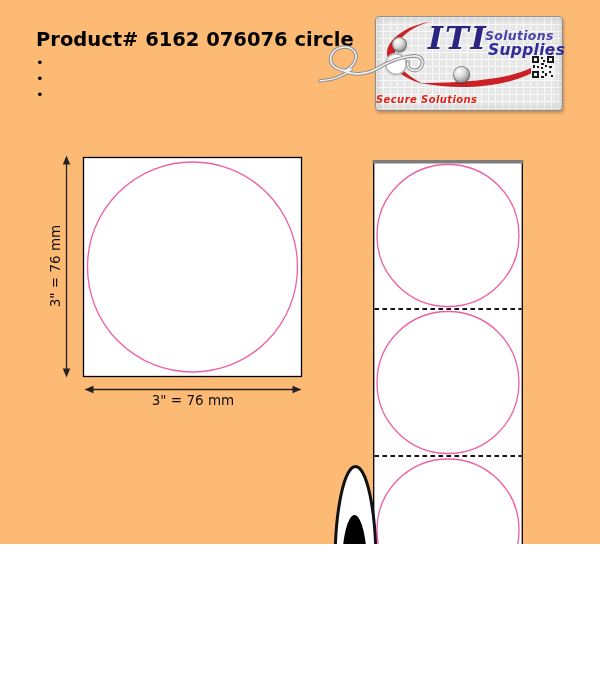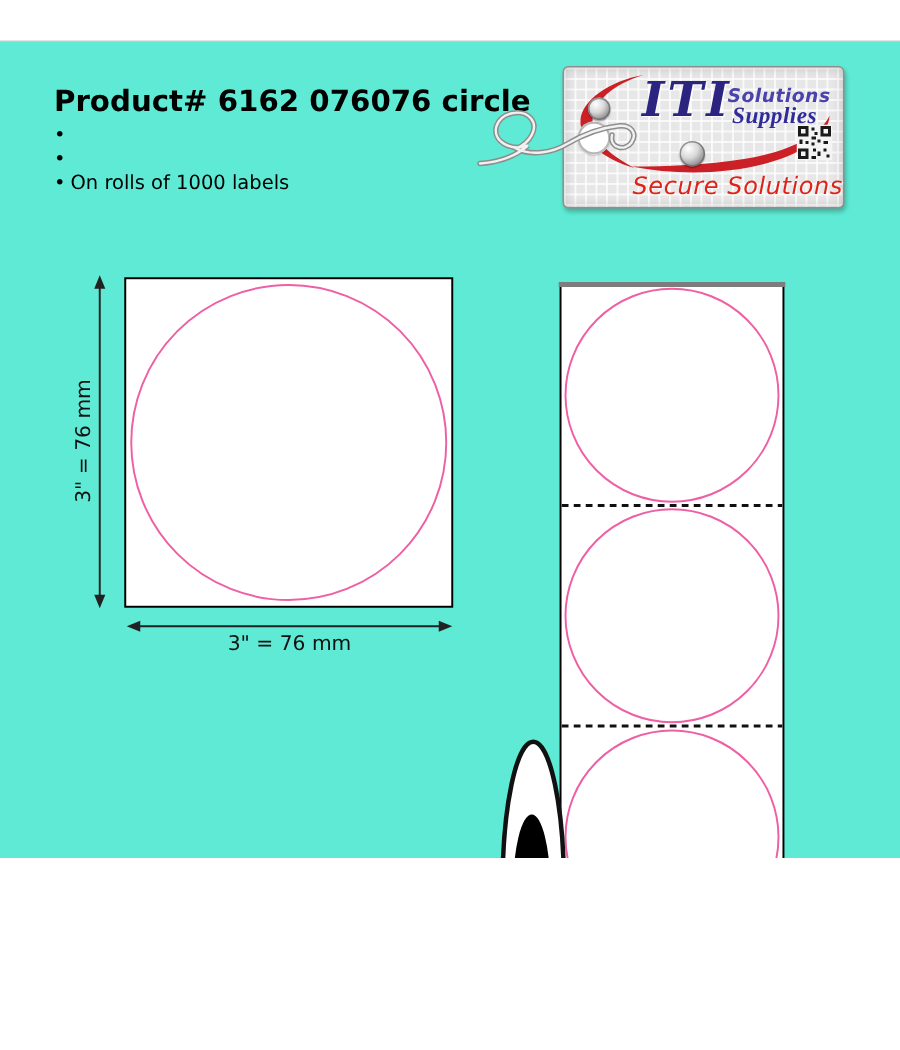--- a/index.html
+++ b/index.html
@@ -1,19 +1,19 @@
 <!DOCTYPE html>
 <html><head>
 <meta charset="utf-8">
 <style>
   html,body{margin:0;padding:0;background:#fff;}
   .canvas{
-    position:relative;width:600px;height:544px;background:#5eead4;overflow:hidden;
+    position:relative;width:600px;height:544px;background:#fdba74;overflow:hidden;
     outline:1px solid #c8c8c8;
-    font-family:"DejaVu Sans","Liberation Sans",sans-serif;color:#000;margin-top:28px;
+    font-family:"DejaVu Sans","Liberation Sans",sans-serif;color:#000;
   }
   
   .hdr{position:absolute;left:36px;top:28px;width:340px;}
   .hdr h1{margin:0;font-size:19.5px;font-weight:bold;letter-spacing:0;}
   .hdr ul{list-style:none;margin:4px 0 0 0;padding:0;}
   .hdr li{font-size:13px;line-height:16px;display:flex;align-items:baseline;}
   .hdr li .blt{width:11px;flex:0 0 11px;font-size:13px;}
   
   .tag{
     position:absolute;left:375px;top:16px;width:188px;height:95px;
@@ -43,26 +43,26 @@
     font-family:"DejaVu Serif","Liberation Serif",serif;
     font-style:italic;font-weight:bold;font-size:32px;line-height:34px;
     color:#2b2480;letter-spacing:2px;text-shadow:1px 1px 0 rgba(255,255,255,.8);
   }
   .word-top{
     position:absolute;left:109px;top:11px;font-style:italic;font-weight:bold;
     font-size:12.5px;color:#4b42ab;letter-spacing:.3px;
   }
   .word-bottom{
     position:absolute;left:112px;top:24px;font-style:italic;font-weight:bold;
-    font-size:15.5px;color:#312b99;letter-spacing:.3px;font-family:Liberation Serif, serif;
+    font-size:15.5px;color:#312b99;letter-spacing:.3px;
   }
   .qr{position:absolute;right:7px;top:38px;}
   .tagline{
-    position:absolute;left:0;right:0;bottom:5px;text-align:right;
-    font-style:italic;font-weight:normal;font-size:16px;color:#e02318;letter-spacing:.4px;
+    position:absolute;left:0;right:0;bottom:5px;text-align:left;
+    font-style:italic;font-weight:bold;font-size:10px;color:#e02318;letter-spacing:.4px;
     text-shadow:1px 1px 0 rgba(255,255,255,.7);
   }
   .wire{position:absolute;left:318px;top:40px;z-index:4;}
   
   .diagrams{position:absolute;left:0;top:0;z-index:1;}
   .dim-text{font-family:"DejaVu Sans","Liberation Sans",sans-serif;font-size:13.5px;fill:#111;}
 </style>
 </head>
 <body>
 
@@ -72,21 +72,20 @@
     <h1>Product# 6162 076076 circle</h1>
     <ul>
       <li>
         <span class="blt">•</span>
       </li>
       <li>
         <span class="blt">•</span>
       </li>
       <li>
         <span class="blt">•</span>
-        <span>On rolls of 1000 labels</span>
       </li>
     </ul>
   </div>
 
   <svg class="wire" width="114" height="54" viewBox="0 0 114 54">
     <path d="M 2 41 C 16 40, 26 36, 34 29 C 22 33, 10 26, 13 16 C 16 7, 30 4, 36 11 C 41 17, 36 27, 26 31 C 36 36, 50 34, 60 28 C 72 21, 84 17, 94 16 C 103 15, 107 21, 103 27 C 99 33, 88 31, 90 22" fill="none" stroke="#8d8d8d" stroke-width="3.6" stroke-linecap="round"></path>
     <path d="M 2 41 C 16 40, 26 36, 34 29 C 22 33, 10 26, 13 16 C 16 7, 30 4, 36 11 C 41 17, 36 27, 26 31 C 36 36, 50 34, 60 28 C 72 21, 84 17, 94 16 C 103 15, 107 21, 103 27 C 99 33, 88 31, 90 22" fill="none" stroke="#f1f1f1" stroke-width="1.6" stroke-linecap="round"></path>
   </svg>
 
   <div class="tag">

